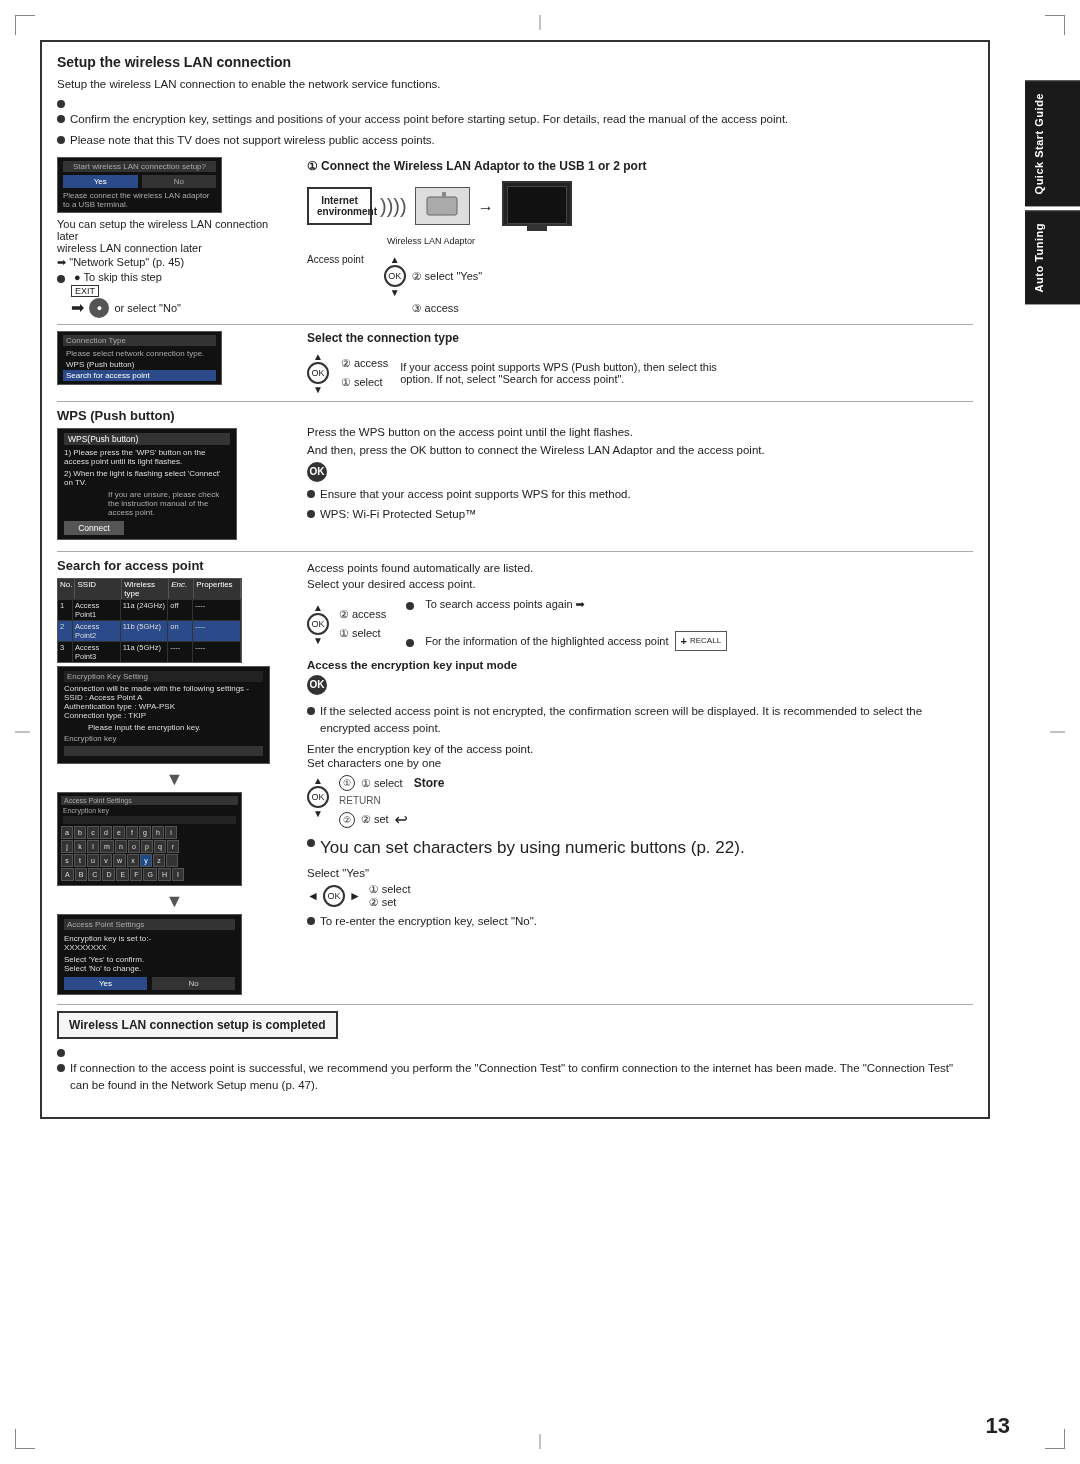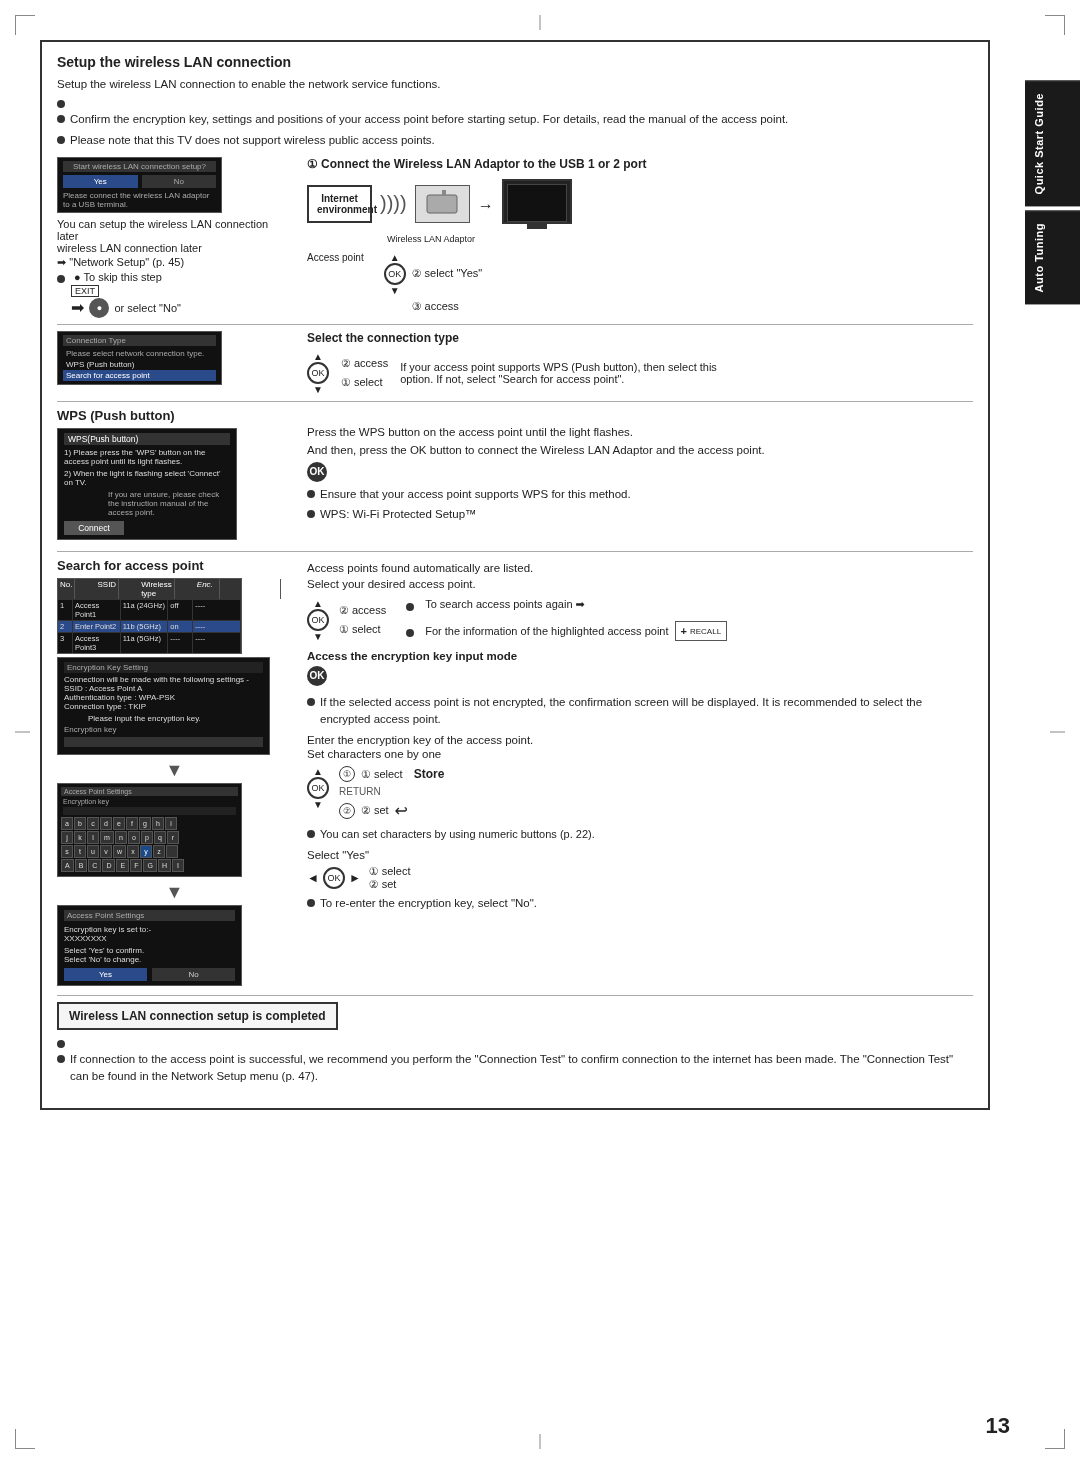--- a/index.html
+++ b/index.html
@@ -191,21 +191,20 @@
       color: #ddd;
       font-size: 8px;
       width: 185px;
       margin-bottom: 3px;
     }
     .ap-table-header {
       background: #333;
       color: #fff;
       display: flex;
       font-size: 8px;
-      gap: 20px;
     }
     .ap-table-header-cell {
       padding: 1px 2px;
       border-right: 1px solid #555;
       flex: 1;
     }
     .ap-table-row {
       display: flex;
       border-top: 1px solid #333;
     }
@@ -496,21 +495,21 @@
       </div>
       <div class="bullet-item">
         <div class="bullet-circle"></div>
         <span>Confirm the encryption key, settings and positions of your access point before starting setup. For details, read the manual of the access point.</span>
       </div>
       <div class="bullet-item">
         <div class="bullet-circle"></div>
         <span>Please note that this TV does not support wireless public access points.</span>
       </div>
 
-      <div class="two-col-layout" style="margin-top:8px;">
+      <div class="two-col-layout" style="margin-top:8px;align-items:center;">
 
         <div class="left-col">
           <div class="start-screen">
             <div class="start-screen-header">Start wireless LAN connection setup?</div>
             <div class="start-screen-btns">
               <div class="start-btn active">Yes</div>
               <div class="start-btn inactive">No</div>
             </div>
             <div style="font-size:8px;color:#aaa;">Please connect the wireless LAN adaptor to a USB terminal.</div>
           </div>
@@ -659,21 +658,21 @@
             </div>
             <div class="ap-table-row">
               <div class="ap-table-cell" style="flex:0 0 15px;">1</div>
               <div class="ap-table-cell">Access Point1</div>
               <div class="ap-table-cell">11a (24GHz)</div>
               <div class="ap-table-cell" style="flex:0 0 25px;">off</div>
               <div class="ap-table-cell">----</div>
             </div>
             <div class="ap-table-row selected">
               <div class="ap-table-cell" style="flex:0 0 15px;">2</div>
-              <div class="ap-table-cell">Enter Point2</div>
+              <div class="ap-table-cell">Access Point2</div>
               <div class="ap-table-cell">11b (5GHz)</div>
               <div class="ap-table-cell" style="flex:0 0 25px;">on</div>
               <div class="ap-table-cell">----</div>
             </div>
             <div class="ap-table-row">
               <div class="ap-table-cell" style="flex:0 0 15px;">3</div>
               <div class="ap-table-cell">Access Point3</div>
               <div class="ap-table-cell">11a (5GHz)</div>
               <div class="ap-table-cell" style="flex:0 0 25px;">----</div>
               <div class="ap-table-cell">----</div>
@@ -766,21 +765,21 @@
           <div style="display:flex;align-items:center;gap:10px;margin-bottom:8px;">
             <div style="display:flex;flex-direction:column;align-items:center;">
               <div style="font-size:10px;">▲</div>
               <div class="nav-circle" style="width:22px;height:22px;font-size:9px;">OK</div>
               <div style="font-size:10px;">▼</div>
             </div>
             <div>
               <div style="font-size:11px;">② access</div>
               <div style="font-size:11px;margin-top:6px;">① select</div>
             </div>
-            <div style="display:flex;flex-direction:column;gap:10px;margin-left:10px;">
+            <div style="display:flex;flex-direction:column;gap:20px;margin-left:10px;">
               <div style="display:flex;align-items:center;gap:6px;">
                 <div class="bullet-circle"></div>
                 <span style="font-size:11px;">To search access points again ➡</span>
               </div>
               <div style="display:flex;align-items:center;gap:6px;">
                 <div class="bullet-circle"></div>
                 <span style="font-size:11px;">For the information of the highlighted access point</span>
                 <div class="recall-btn">
                   <span class="recall-plus">+</span>
                   <span style="font-size:8px;">RECALL</span>
@@ -818,21 +817,21 @@
               <div style="display:flex;align-items:center;gap:6px;">
                 <div class="circled-num">②</div>
                 <span style="font-size:11px;">② set</span>
                 <span style="font-size:16px;">↩</span>
               </div>
             </div>
           </div>
 
           <div class="bullet-item">
             <div class="bullet-circle"></div>
-            <span style="font-size:11px;text-align:right;">You can set characters by using numeric buttons (p. 22).</span>
+            <span style="font-size:17px;text-align:right;">You can set characters by using numeric buttons (p. 22).</span>
           </div>
 
           <div style="font-size:11.5px;margin-top:6px;margin-bottom:4px;">Select "Yes"</div>
 
           <div style="display:flex;align-items:center;gap:8px;margin-bottom:4px;">
             <div style="display:flex;align-items:center;gap:4px;">
               <span style="font-size:12px;">◄</span>
               <div class="nav-circle" style="width:22px;height:22px;font-size:9px;">OK</div>
               <span style="font-size:12px;">►</span>
             </div>

